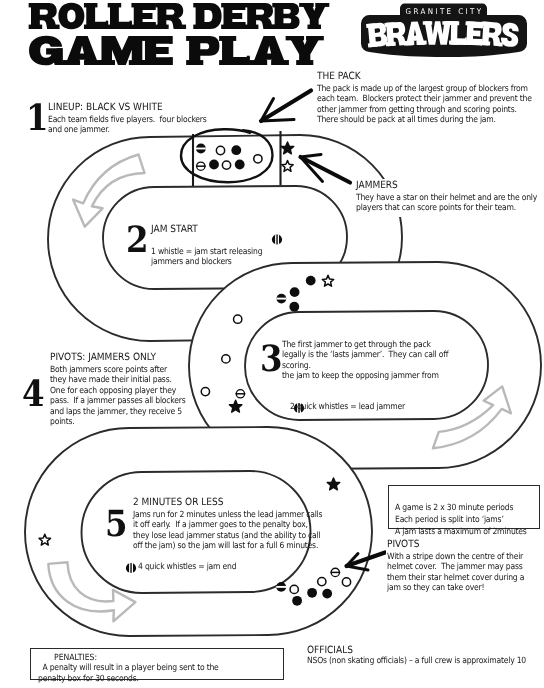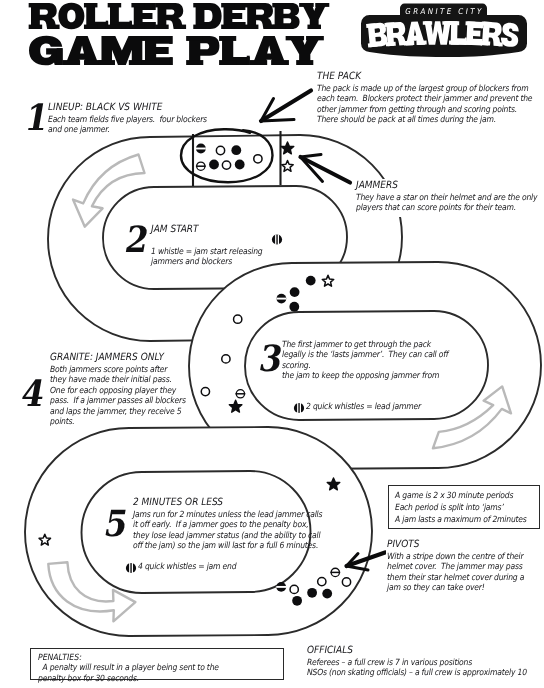--- a/index.html
+++ b/index.html
@@ -1,17 +1,17 @@
 <!DOCTYPE html>
 <html><head>
 <meta charset="utf-8">
 <style>
   html,body{margin:0;padding:0;}
   body{width:544px;height:688px;background:#ffffff;-webkit-font-smoothing:antialiased;text-rendering:geometricPrecision;font-family:"Liberation Sans",sans-serif;overflow:hidden;position:relative;}
-  #root{position:absolute;left:0;top:0;width:544px;height:688px;font-style:italic;}
+  #root{position:absolute;left:0;top:0;width:544px;height:688px;}
   svg#track-svg{position:absolute;left:0;top:0;}
   .abs{position:absolute;}
   .hd{font-family:"DejaVu Sans Condensed","DejaVu Sans",sans-serif;font-size:10px;letter-spacing:0px;color:#17171a;white-space:nowrap;}
   .bd{font-family:"DejaVu Sans Condensed","DejaVu Sans",sans-serif;font-size:8.5px;letter-spacing:-0.2px;line-height:10.4px;color:#1a1a1d;}
   .num{font-family:"DejaVu Serif Condensed","DejaVu Serif",serif;font-weight:bold;color:#101012;line-height:1;font-size:36px;}
   .boxed{border:1px solid #2a2a2a;background:#fff;box-sizing:border-box;}
 </style>
 </head>
 <body>
 
@@ -260,45 +260,44 @@
   <div class="abs" style="left:260px;top:338px;">
     <div class="num abs" style="left:0;top:3px;">3</div>
     <div class="abs" style="left:22px;top:0px;">
       <div class="bd" style="margin-top:2px;white-space:pre;"><div>The first jammer to get through the pack</div><div>legally is the ‘lasts jammer’.  They can call off</div><div>scoring.</div><div>the jam to keep the opposing jammer from</div></div>
     </div>
   </div>
 
   <div class="abs" style="left:22px;top:352px;">
     <div class="num abs" style="left:0;top:24px;">4</div>
     <div class="abs" style="left:28px;top:0px;">
-      <div class="hd">GRANITE: JAMMERS ONLY</div>
+      <div class="hd">PIVOTS: JAMMERS ONLY</div>
       <div class="bd" style="margin-top:2px;white-space:pre;"><div>Both jammers score points after</div><div>they have made their initial pass.</div><div>One for each opposing player they</div><div>pass.  If a jammer passes all blockers</div><div>and laps the jammer, they receive 5</div><div>points.</div></div>
     </div>
   </div>
 
   <div class="abs" style="left:105px;top:497px;">
     <div class="num abs" style="left:0;top:9px;">5</div>
     <div class="abs" style="left:28px;top:0px;">
       <div class="hd">2 MINUTES OR LESS</div>
       <div class="bd" style="margin-top:2px;white-space:pre;"><div>Jams run for 2 minutes unless the lead jammer calls</div><div>it off early.  If a jammer goes to the penalty box,</div><div>they lose lead jammer status (and the ability to call</div><div>off the jam) so the jam will last for a full 6 minutes.</div></div>
     </div>
   </div>
 
-  <div class="abs" style="left:293px;top:402px;text-align:right;">
+  <div class="abs" style="left:277px;top:402px;text-align:right;">
     <div class="bd" style="white-space:nowrap;padding-left:13px;">2 quick whistles = lead jammer</div>
   </div>
   <div class="abs" style="left:125px;top:562px;">
     <div class="bd" style="white-space:nowrap;padding-left:13px;">4 quick whistles = jam end</div>
   </div>
 
-  <div class="abs boxed" style="left:388px;top:485px;width:152px;height:44px;padding:4px 6px;">
+  <div class="abs boxed" style="left:388px;top:485px;width:152px;height:44px;padding:16px 6px;">
     <div class="bd" style="white-space:pre;line-height:12px;"><div>A game is 2 x 30 minute periods</div><div>Each period is split into ‘jams’</div><div>A jam lasts a maximum of 2minutes</div></div>
   </div>
   <div class="abs boxed" style="left:30px;top:648px;width:254px;height:32px;padding:4px 7px;">
-    <div class="bd" style="white-space:pre;"><span class="hd" style="font-size:8.6px;">PENALTIES:</span><span><div>  A penalty will result in a player being sent to the</div><div>penalty box for 30 seconds.</div></span></div>
+    <div class="bd" style="white-space:pre;"><span class="hd" style="font-size:8.6px;margin-left:16px;">PENALTIES:</span><span><div>  A penalty will result in a player being sent to the</div><div>penalty box for 30 seconds.</div></span></div>
   </div>
 
   <div class="abs" style="left:307px;top:645px;">
     <div class="hd">OFFICIALS</div>
-    <div class="bd" style="white-space:nowrap;margin-top:2px;">Referees – a full crew is 7 in various positions</div>
     <div class="bd" style="white-space:nowrap;">NSOs (non skating officials) – a full crew is  approximately 10</div>
   </div>
 </div>
 
 </body></html>

